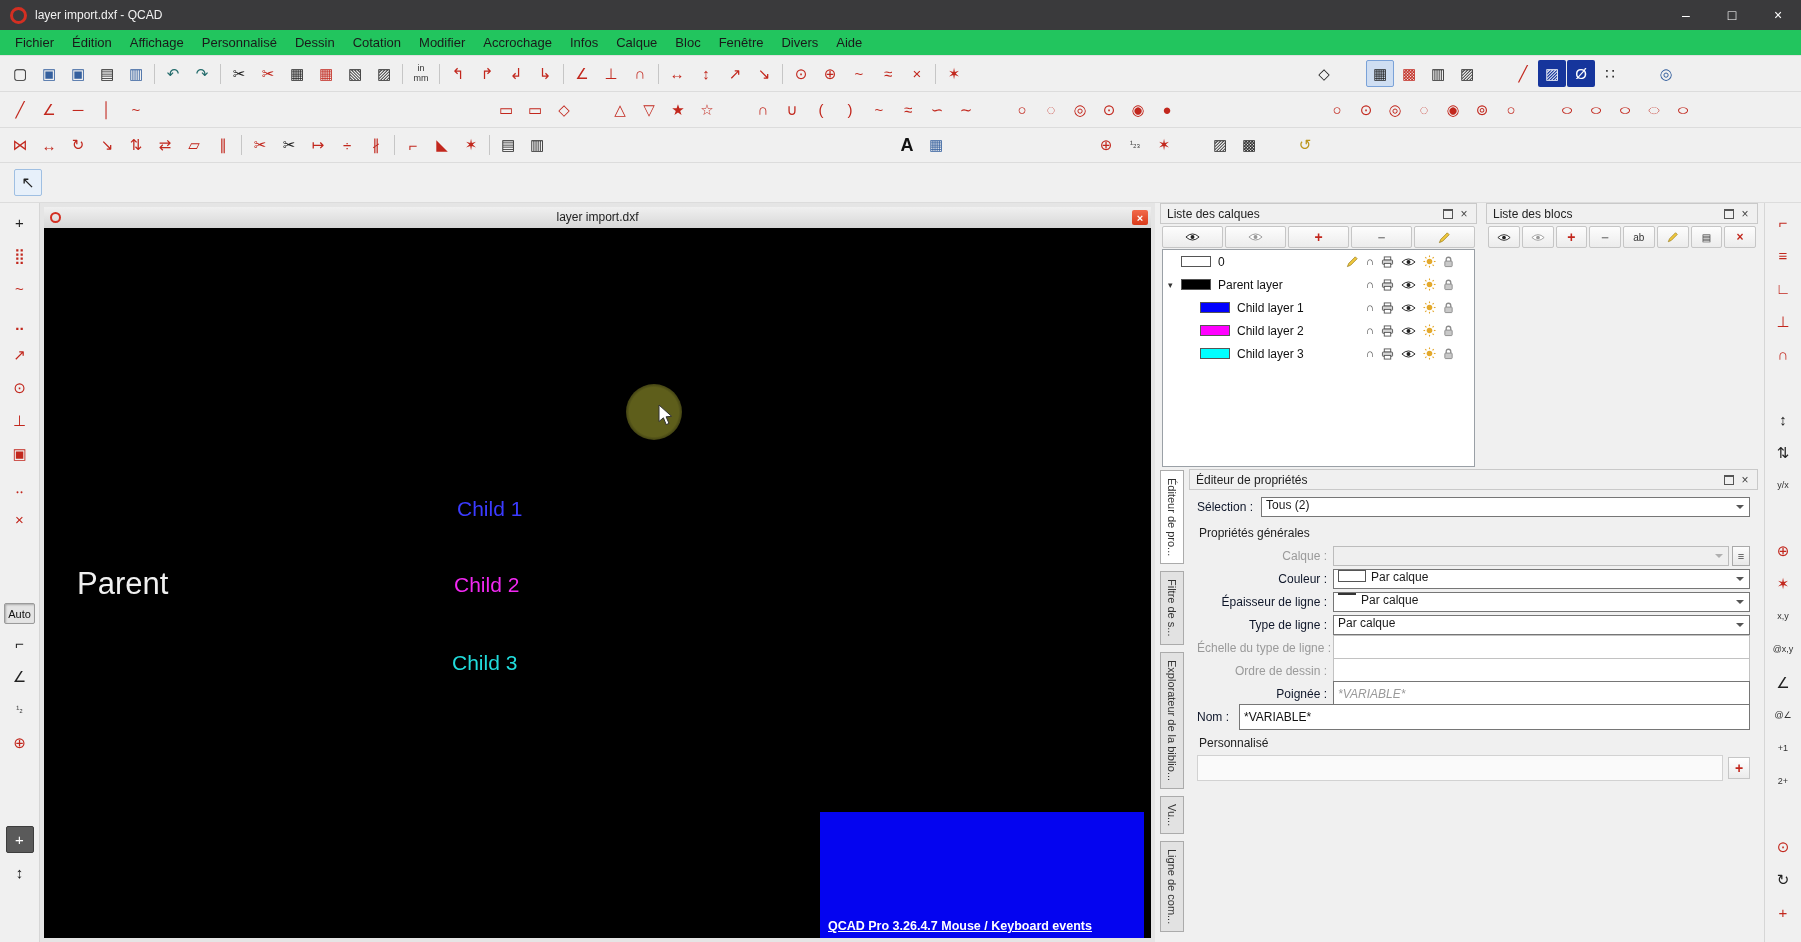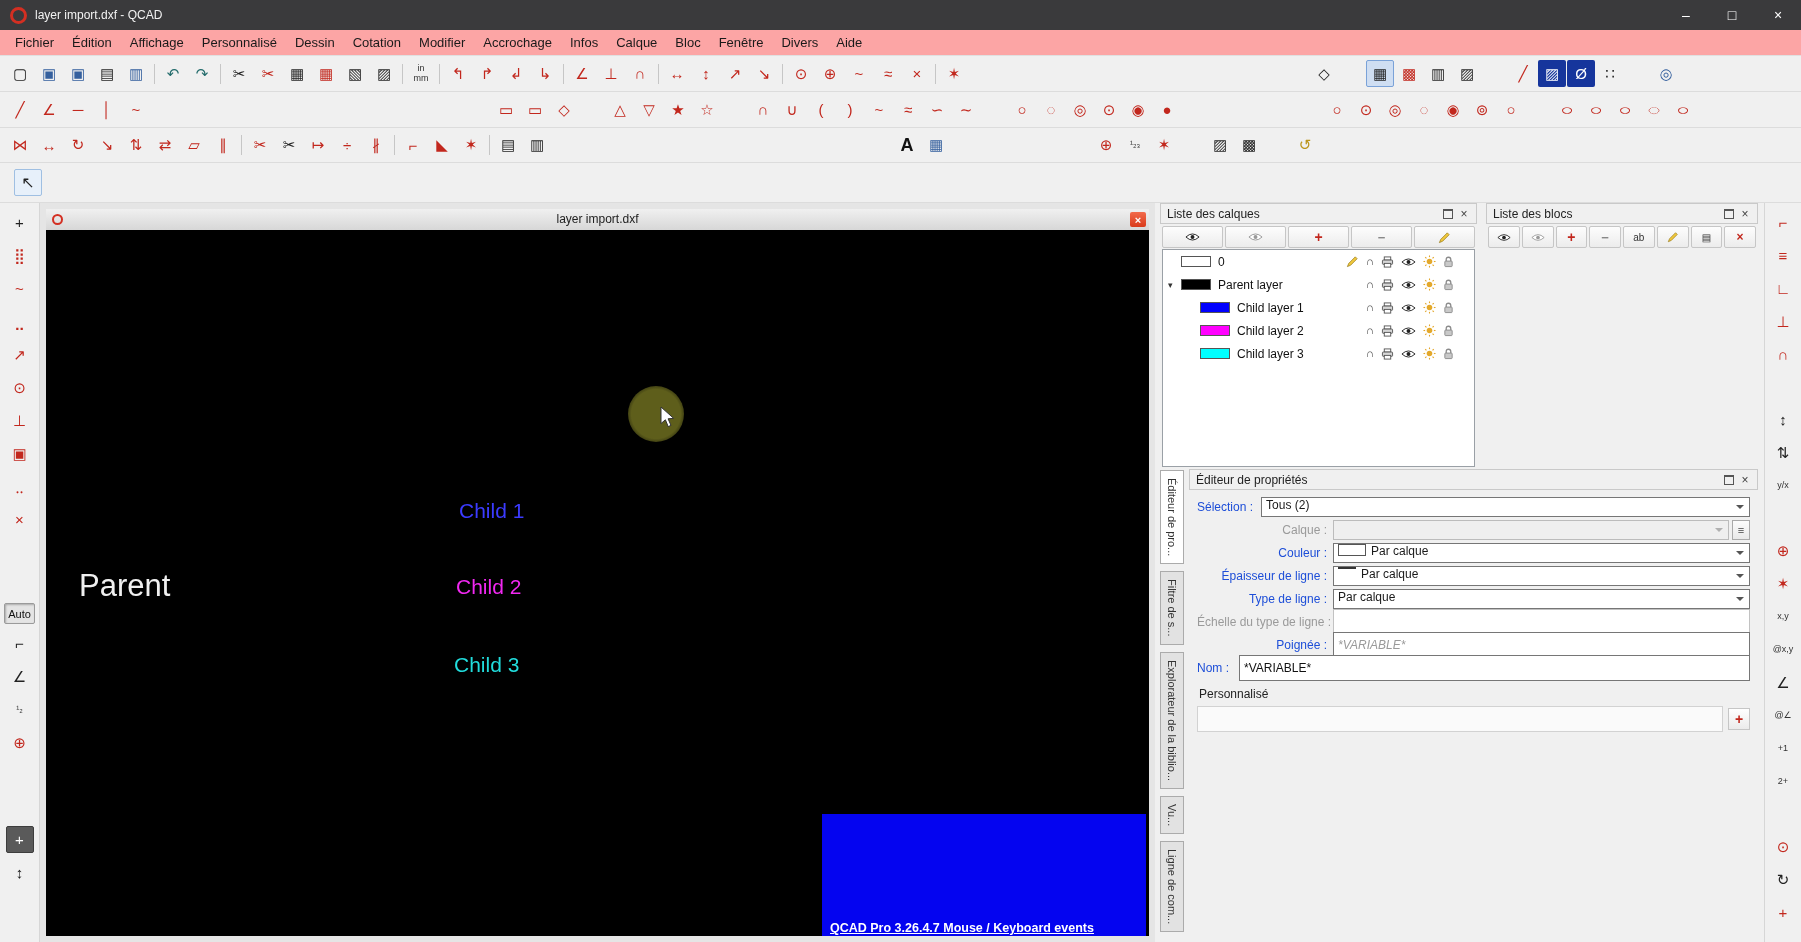--- a/index.html
+++ b/index.html
@@ -8,21 +8,21 @@
 
   
   .titlebar{position:absolute;left:0;top:0;width:1801px;height:30px;background:#3a3a3c;
             display:flex;align-items:center;color:#eee;}
   .app-icon{width:11px;height:11px;border:3px solid #d32f22;border-radius:50%;margin:0 8px 0 10px;flex:0 0 auto;}
   .tb-title{font-size:12px;color:#f2f2f2;}
   .winbtns{margin-left:auto;display:flex;height:30px;}
   .wbtn{width:46px;height:30px;display:flex;align-items:center;justify-content:center;font-size:14px;color:#fff;}
 
   
-  .menubar{position:absolute;left:0;top:30px;width:1801px;height:26px;background:#fca5a5;
+  .menubar{position:absolute;left:0;top:30px;width:1801px;height:26px;background:#22c55e;
            display:flex;align-items:center;padding-left:6px;border-bottom:1px solid #e0e0e0;box-sizing:border-box;}
   .menu-item{padding:0 9px;height:26px;display:flex;align-items:center;font-size:13px;color:#1a1a1a;}
 
   
   .tb{position:absolute;left:0;width:1801px;background:#f0f0f0;display:flex;align-items:center;
       gap:1px;padding:0 6px;box-sizing:border-box;border-bottom:1px solid #dcdcdc;}
   #tb1{top:56px;height:36px;} #tb2{top:92px;height:36px;} #tb3{top:128px;height:35px;} #tb4{top:163px;height:40px;}
   .i{width:28px;height:27px;display:flex;align-items:center;justify-content:center;font-size:15px;
      color:#222;flex:0 0 auto;border-radius:2px;box-sizing:border-box;}
   .i[data-c="k"]{color:#222;}
@@ -48,21 +48,21 @@
                     border:1px solid #9a9a9a;box-shadow:inset 1px 1px 2px rgba(0,0,0,.25);}
 
   
   .vstrip{position:absolute;display:flex;flex-direction:column;align-items:center;gap:6px;
           padding-top:6px;box-sizing:border-box;background:#f0f0f0;overflow:hidden;}
   #left-strip{left:0;top:203px;width:40px;height:739px;border-right:1px solid #d6d6d6;}
   #right-strip{left:1764px;top:203px;width:37px;height:739px;border-left:1px solid #d6d6d6;}
 
   
   #mdi{position:absolute;left:40px;top:203px;width:1115px;height:739px;background:#8f8f8f;}
-  .child-window{position:absolute;inset:0;border:6px solid #e5e5e5;box-sizing:border-box;background:#f0abfc;text-decoration:underline;}
+  .child-window{position:absolute;inset:0;border:4px solid #e5e5e5;box-sizing:border-box;background:#f0abfc;text-decoration:underline;}
   .child-title{position:absolute;left:0;top:0;right:0;height:21px;
                background:linear-gradient(#f0f0f0,#d7d7d7);border-bottom:1px solid #a8a8a8;}
   .doc-icon{position:absolute;left:6px;top:5px;width:7px;height:7px;border:2.5px solid #d32f22;border-radius:50%;}
   .child-title-text{position:absolute;left:50%;top:3px;transform:translateX(-50%);font-size:12px;color:#222;}
   .child-close{position:absolute;right:3px;top:3px;width:16px;height:15px;border-radius:2px;
                background:linear-gradient(#f26a4b,#d93a1a);color:#fff;font-size:11px;font-weight:bold;
                display:flex;align-items:center;justify-content:center;}
   .canvas{position:absolute;left:0;top:21px;right:0;bottom:0;background:#000;overflow:hidden;}
   .ctext{position:absolute;line-height:1;white-space:nowrap;}
   .ctext.parent{left:33px;top:340px;font-size:31px;color:var(--parent-color);}
@@ -104,21 +104,21 @@
   .magnet{font-size:11px;font-weight:bold;color:#444;line-height:1;}
   .lrow[data-current="false"] .pencil{visibility:hidden;}
   .brow{height:23px;display:flex;align-items:center;padding-left:6px;gap:5px;}
   .brow .pencil{visibility:hidden;}
   .brow[data-current="true"] .pencil{visibility:visible;}
   .bname{margin-left:2px;}
 
   
   .pe-body{position:absolute;left:0;right:0;top:21px;bottom:0;padding:6px 8px;box-sizing:border-box;overflow:hidden;}
   .pe-row{display:flex;align-items:center;height:21px;margin-bottom:2px;}
-  .pe-label{width:130px;text-align:right;padding-right:6px;color:#1d4ed8;flex:0 0 auto;white-space:nowrap;}
+  .pe-label{width:130px;text-align:right;padding-right:6px;color:#0f172a;flex:0 0 auto;white-space:nowrap;}
   .pe-label.dim{color:#9a9a9a;}
   .sel-row .pe-label{width:auto;text-align:left;padding-right:8px;}
   .pe-section{margin:9px 0 5px 2px;color:#222;}
   .combo{position:relative;flex:1;height:20px;background:#fff;border:1px solid #767676;
          display:flex;align-items:flex-start;padding:0 20px 0 4px;box-sizing:border-box;font-size:12px;min-width:0;}
   .combo.disabled{background:#efefef;border-color:#bcbcbc;}
   .carrow{position:absolute;right:1px;top:1px;bottom:1px;width:16px;display:flex;align-items:center;justify-content:center;}
   .carrow::after{content:"";border:4px solid transparent;border-top-color:#555;margin-top:4px;}
   .combo.disabled .carrow::after{border-top-color:#b0b0b0;}
   .cswatch{width:26px;height:10px;background:#fff;border:1px solid #555;margin-right:5px;flex:0 0 auto;}
@@ -702,20 +702,21 @@
     <div class="pe-body">
 
       <div class="pe-row sel-row">
         <span class="pe-label">Sélection :</span>
         <div class="combo">
           <span>Tous (2)</span>
           <span class="carrow"></span>
         </div>
       </div>
 
+      <div class="pe-section">Propriétés générales</div>
 
       <div class="pe-row">
         <span class="pe-label dim">Calque :</span>
         <div class="combo disabled">
           <span></span>
           <span class="carrow"></span>
         </div>
         <span class="sidebtn">≡</span>
       </div>
 
@@ -743,20 +744,24 @@
           <span>Par calque</span>
           <span class="carrow"></span>
         </div>
       </div>
 
       <div class="pe-row">
         <span class="pe-label dim">Échelle du type de ligne :</span>
         <input class="pe-input dis" value="" style="">
       </div>
 
+      <div class="pe-row">
+        <span class="pe-label dim">Ordre de dessin :</span>
+        <input class="pe-input dis" value="" style="">
+      </div>
 
       <div class="pe-row">
         <span class="pe-label">Poignée :</span>
         <input class="pe-input ghost" value="*VARIABLE*" style="">
       </div>
 
 
       <div class="pe-row nom-row">
         <span class="pe-label">Nom :</span>
         <input class="pe-input" value="*VARIABLE*" style="">

